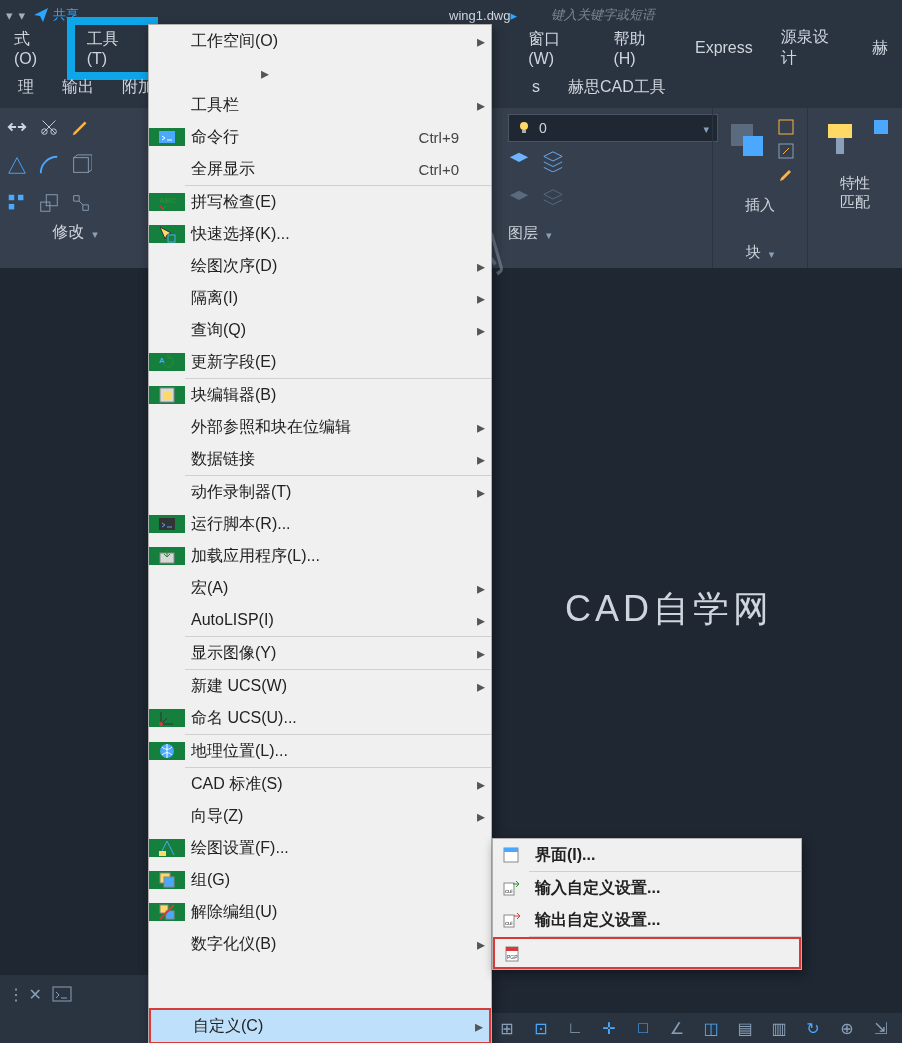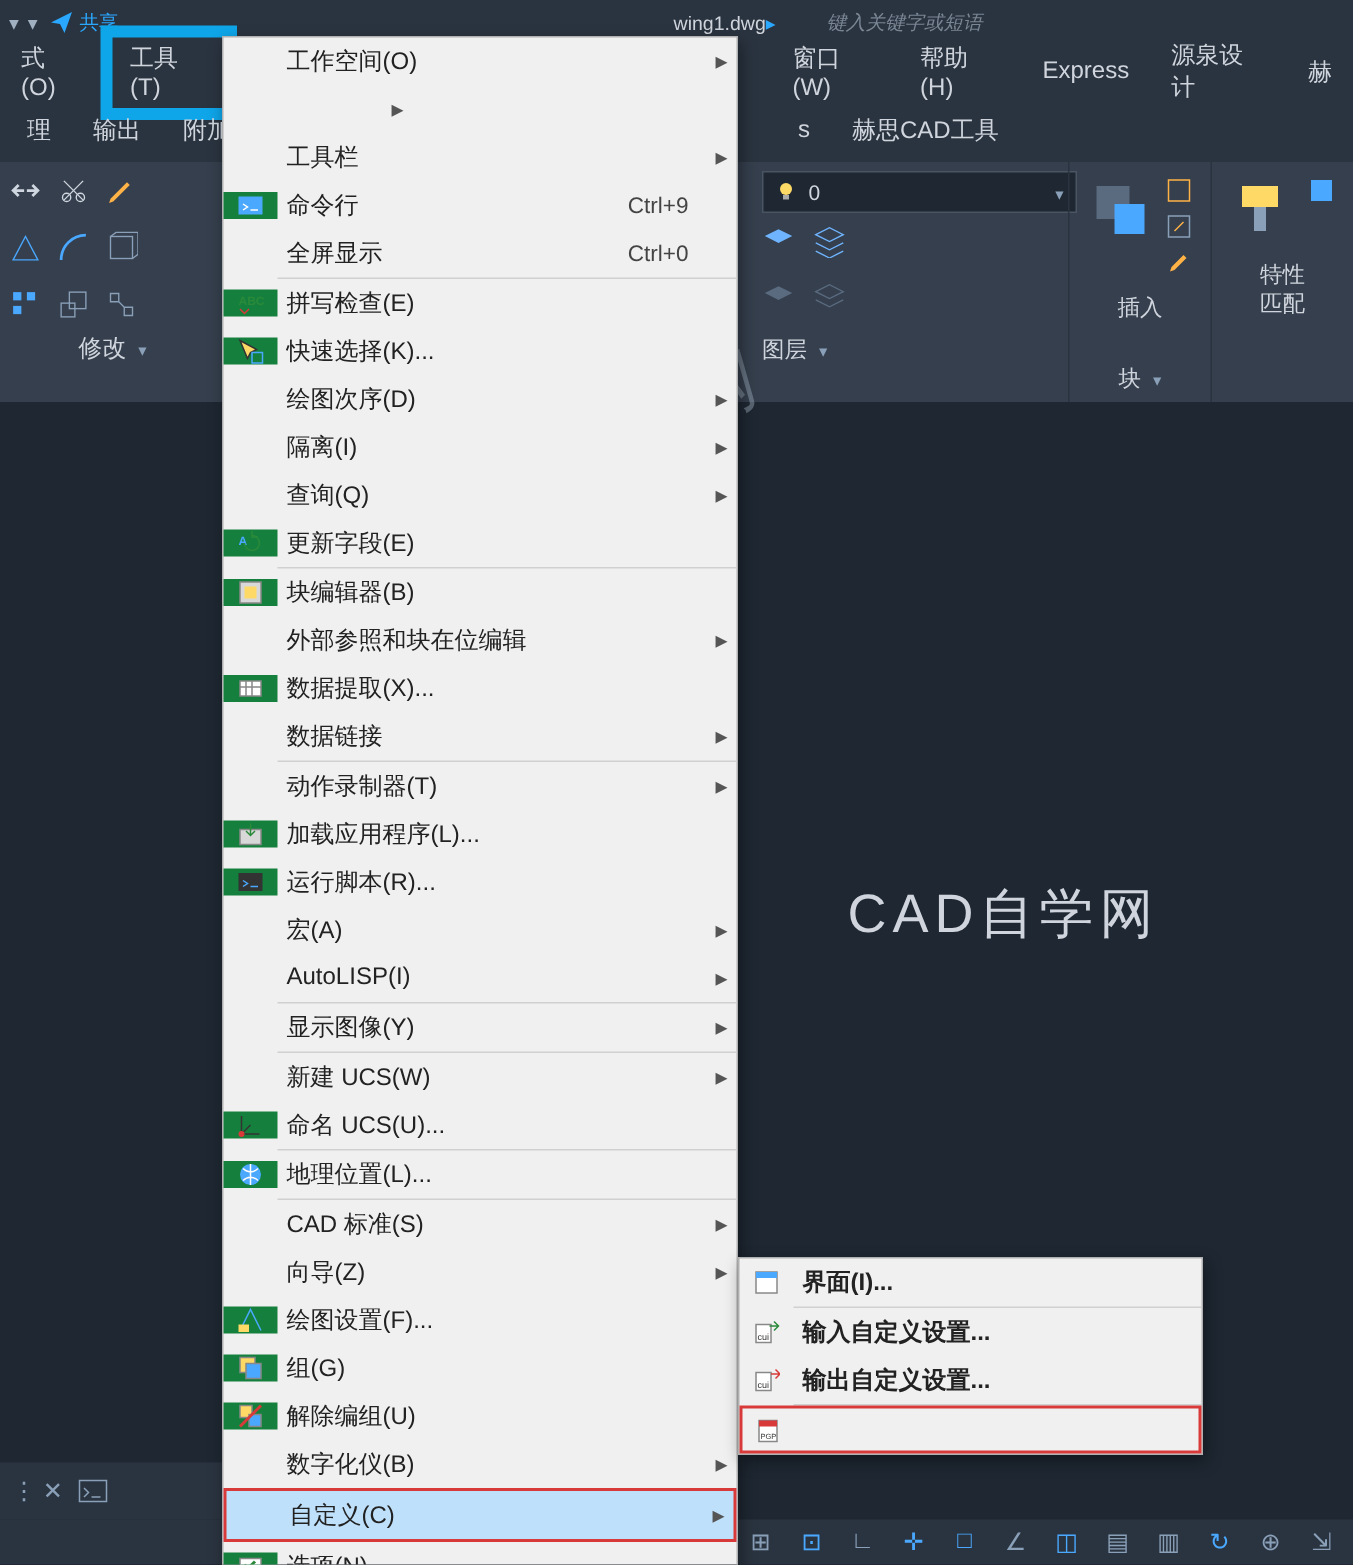--- a/index.html
+++ b/index.html
@@ -47,21 +47,21 @@
 .watermark-big { position: absolute; left: 565px; top: 585px; font-size: 36px; color: #d0d5dd; letter-spacing: 4px; }
 
 
 .dropdown { position: absolute; left: 148px; top: 24px; width: 344px; background: #f0f0f0; border: 1px solid #b0b0b0; box-shadow: 2px 4px 10px rgba(0,0,0,0.4); font-size: 16px; color: #222; z-index: 10; }
 .dropdown .row { display: flex; align-items: center; height: 32px; }
 .dropdown .iconcol { width: 36px; display: flex; align-items: center; justify-content: center; background: #15803d; text-align: center; }
 .dropdown .labelcol { flex: 1; padding-left: 6px; }
 .dropdown .shortcut { width: 70px; text-align: right; padding-right: 12px; color: #444; font-size: 15px; }
 .dropdown .chev { width: 20px; text-align: center; color: #555; }
 .dropdown .sep { height: 1px; background: #d0d0d0; margin-left: 36px; }
-.dropdown .row.hover { background: #bfe0fb; }
+.dropdown .row.hover { background: #bfe0fb; margin-top: 48px; }
 .dropdown .row.hl { border: 2px solid #d83a3a; }
 .dropdown .row.hover.hl { height: 36px; }
 
 
 .submenu { position: absolute; left: 492px; top: 838px; width: 310px; background: #f0f0f0; border: 1px solid #b0b0b0; box-shadow: 2px 4px 10px rgba(0,0,0,0.4); font-size: 16px; color: #222; z-index: 11; }
 .submenu .row { display: flex; align-items: center; height: 32px; }
 .submenu .row.hl { border: 2px solid #d83a3a; }
 .submenu .iconcol { width: 36px; display: flex; align-items: center; justify-content: center; }
 .submenu .labelcol { flex: 1; padding-left: 6px; font-weight: bold; }
 .submenu .sep { height: 1px; background: #d0d0d0; margin-left: 36px; }
@@ -338,60 +338,50 @@
       <div class="labelcol">块编辑器(B)</div>
       <div style="flex: 0 0 90px;"></div>
     </div>
     <div class="row">
       <div class="iconcol"></div>
       <div class="labelcol">外部参照和块在位编辑</div>
       <div style="flex: 0 0 70px;"></div>
       <div class="chev">▸</div>
     </div>
     <div class="row">
-      <div class="iconcol">
-        <svg width="18" height="18" viewBox="0 0 18 18">
-          <rect x="2" y="4" width="14" height="10" fill="#fff" stroke="#888"></rect>
-          <path d="M2 8h14M6 4v10M10 4v10" stroke="#888"></path>
-        </svg>
-      </div>
-      <div class="labelcol">数据提取(X)...</div>
-      <div style="flex: 0 0 90px;"></div>
-    </div>
-    <div class="row">
       <div class="iconcol"></div>
       <div class="labelcol">数据链接</div>
       <div style="flex: 0 0 70px;"></div>
       <div class="chev">▸</div>
     </div>
     <div class="sep"></div>
     <div class="row">
       <div class="iconcol"></div>
       <div class="labelcol">动作录制器(T)</div>
       <div style="flex: 0 0 70px;"></div>
       <div class="chev">▸</div>
+    </div>
+    <div class="row">
+      <div class="iconcol">
+        <svg width="18" height="18" viewBox="0 0 18 18">
+          <rect x="1" y="3" width="16" height="12" fill="#333"></rect>
+          <path d="M4 8l3 2-3 2M9 12h5" stroke="#4aa8ff" fill="none"></path>
+        </svg>
+      </div>
+      <div class="labelcol">运行脚本(R)...</div>
+      <div style="flex: 0 0 90px;"></div>
     </div>
     <div class="row">
       <div class="iconcol">
         <svg width="18" height="18" viewBox="0 0 18 18">
           <rect x="2" y="6" width="14" height="10" fill="#d8d8d8" stroke="#888"></rect>
           <path d="M9 2v8M6 7l3 3 3-3" stroke="#2a8a3a" fill="none"></path>
         </svg>
       </div>
       <div class="labelcol">加载应用程序(L)...</div>
-      <div style="flex: 0 0 90px;"></div>
-    </div>
-    <div class="row">
-      <div class="iconcol">
-        <svg width="18" height="18" viewBox="0 0 18 18">
-          <rect x="1" y="3" width="16" height="12" fill="#333"></rect>
-          <path d="M4 8l3 2-3 2M9 12h5" stroke="#4aa8ff" fill="none"></path>
-        </svg>
-      </div>
-      <div class="labelcol">运行脚本(R)...</div>
       <div style="flex: 0 0 90px;"></div>
     </div>
     <div class="row">
       <div class="iconcol"></div>
       <div class="labelcol">宏(A)</div>
       <div style="flex: 0 0 70px;"></div>
       <div class="chev">▸</div>
     </div>
     <div class="row">
       <div class="iconcol"></div>

